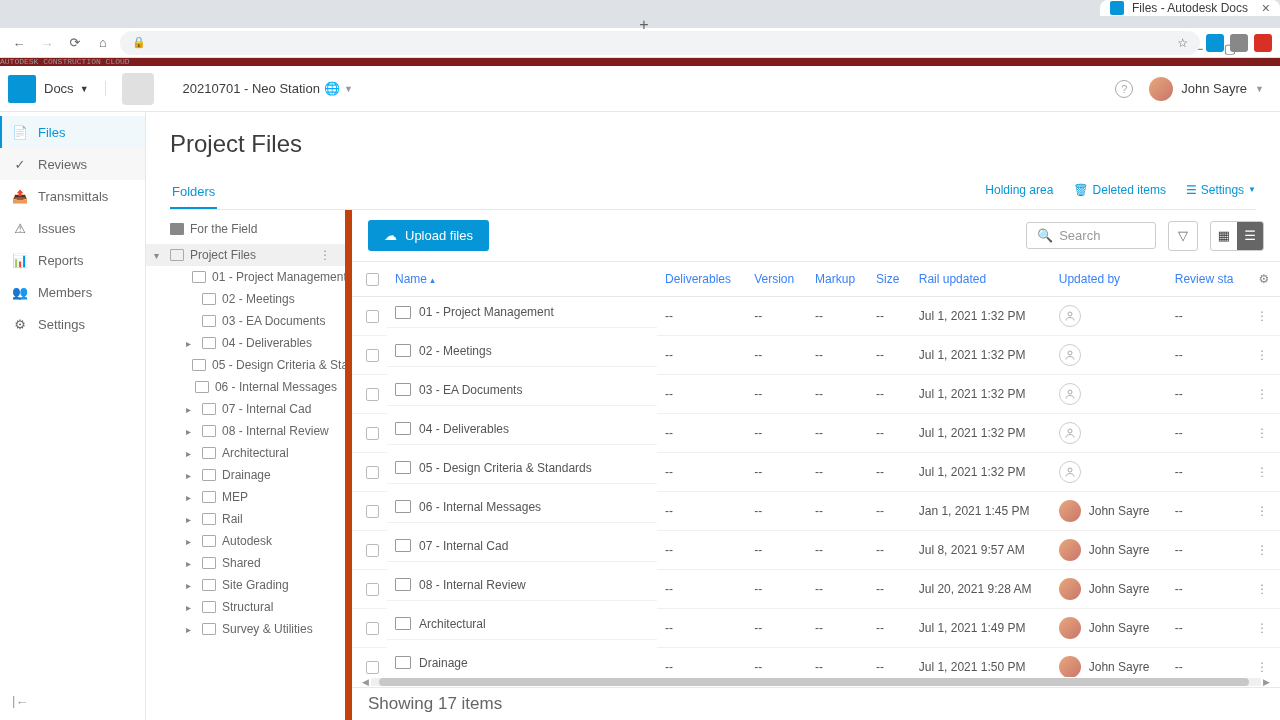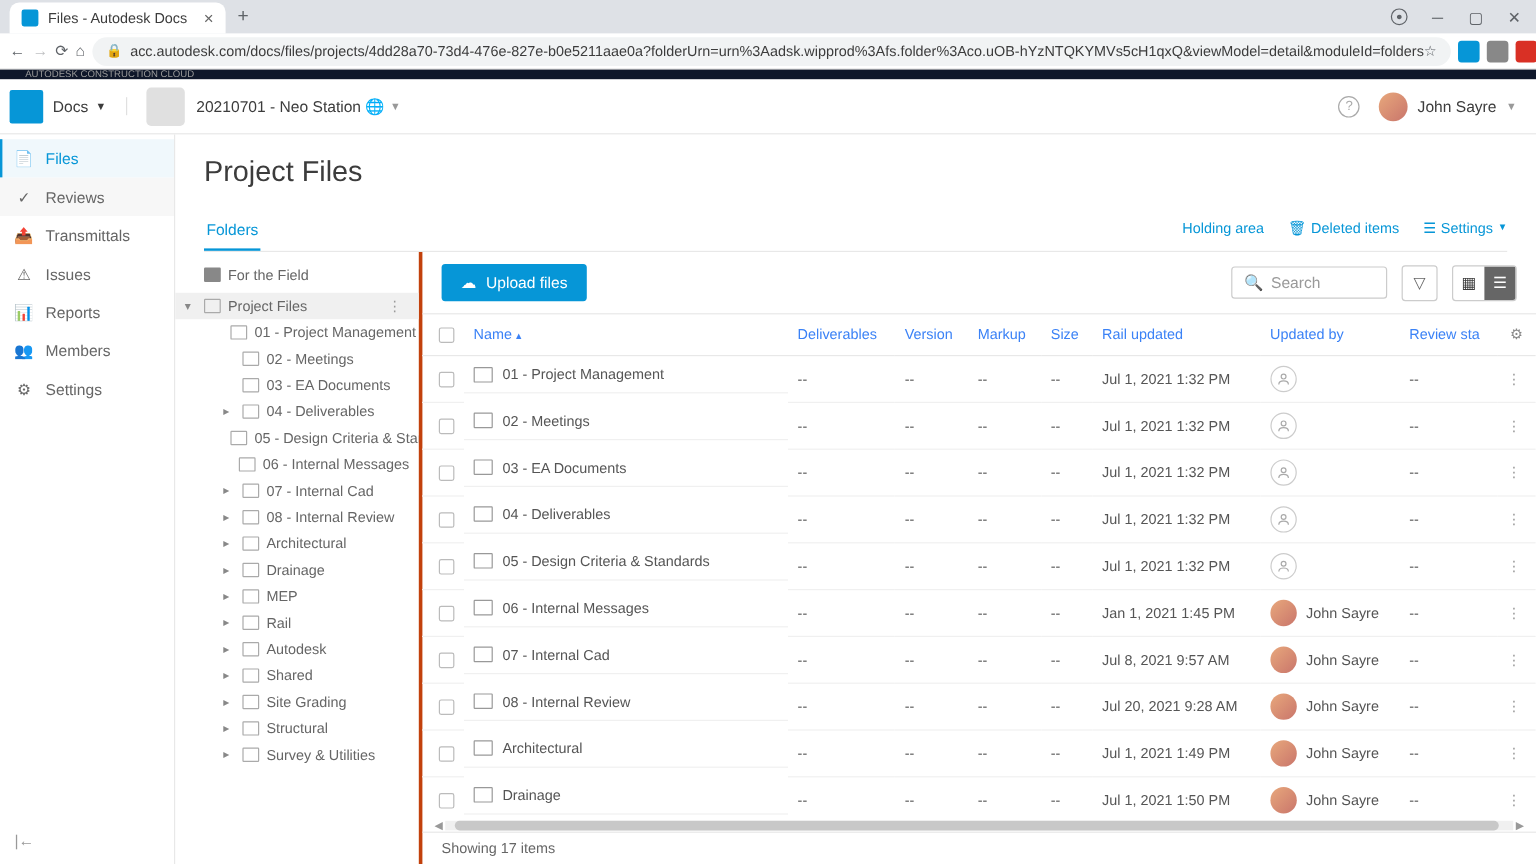--- a/index.html
+++ b/index.html
@@ -1,44 +1,44 @@
 <!DOCTYPE html>
 <html><head>
 <meta charset="utf-8">
 <style>
 * { margin: 0; padding: 0; box-sizing: border-box; font-family: -apple-system, BlinkMacSystemFont, "Segoe UI", Arial, sans-serif; }
 body { width: 1280px; height: 720px; background: #fff; overflow: hidden; font-size: 13px; color: #3c3c3c; }
 
 
-.browser-top { height: 28px; background: #dee1e6; display: flex; align-items: flex-end; padding-left: 8px; }
+.browser-top { height: 28px; background: #dee1e6; display: flex; align-items: flex-end; padding-left: 8px; flex-direction: column; }
 .tab { background: #fff; height: 26px; display: flex; align-items: center; padding: 0 10px; border-radius: 8px 8px 0 0; font-size: 12px; color: #3c3c3c; min-width: 180px; gap: 8px; }
 .tab-favicon { width: 14px; height: 14px; background: #0696d7; border-radius: 2px; }
 .tab-close { margin-left: auto; color: #666; font-size: 14px; }
 .new-tab { padding: 0 10px; color: #5f6368; font-size: 16px; align-self: center; }
 .win-controls { margin-left: auto; display: flex; gap: 4px; padding-right: 4px; align-self: flex-start; padding-top: 4px; }
 .win-btn { width: 28px; height: 20px; display: flex; align-items: center; justify-content: center; color: #5f6368; }
 .round-icon { width: 14px; height: 14px; border-radius: 50%; border: 1.5px solid #5f6368; display: flex; align-items: center; justify-content: center; font-size: 9px; }
 
 .addr-bar { height: 30px; background: #fff; display: flex; align-items: center; padding: 0 8px; gap: 6px; border-bottom: 1px solid #e0e0e0; }
 .nav-btn { width: 22px; height: 22px; display: flex; align-items: center; justify-content: center; color: #5f6368; border-radius: 50%; }
 .url-field { flex: 1; background: #f1f3f4; border-radius: 14px; height: 24px; display: flex; align-items: center; padding: 0 12px; font-size: 12px; color: #3c3c3c; }
 .lock-ico { color: #5f6368; margin-right: 6px; font-size: 11px; }
 .ext-icons { display: flex; gap: 6px; align-items: center; }
 .ext { width: 18px; height: 18px; background: #888; border-radius: 3px; }
 .ext.red { background: #d93025; }
 .ext.teal { background: #0696d7; }
 
-.cloud-strip { height: 8px; background: #0f172a; font-size: 8px; color: #999; padding-left: 21px; line-height: 8px; }
+.cloud-strip { height: 8px; background: #7f1d1d; font-size: 8px; color: #999; padding-left: 0; line-height: 8px; font-family: Liberation Mono, monospace; }
 
 
 .app-header { height: 46px; display: flex; align-items: center; padding: 0 16px 0 0; border-bottom: 1px solid #e8e8e8; }
 .app-logo { width: 28px; height: 28px; background: #0696d7; margin: 0 8px; border-radius: 2px; }
 .docs-sel { font-size: 13px; color: #3c3c3c; display: flex; align-items: center; gap: 6px; padding-right: 16px; border-right: 1px solid #e0e0e0; margin-right: 16px; }
 .proj-icon { width: 32px; height: 32px; background: #e0e0e0; border-radius: 4px; margin-right: 10px; }
-.proj-name { font-size: 13px; color: #3c3c3c; }
+.proj-name { font-size: 13px; color: #3c3c3c; margin-left: 19px; }
 .globe { color: #999; margin: 0 4px; }
 .hdr-right { margin-left: auto; display: flex; align-items: center; gap: 16px; }
 .help-ico { width: 18px; height: 18px; border-radius: 50%; border: 1.5px solid #aaa; color: #aaa; display: flex; align-items: center; justify-content: center; font-size: 11px; }
 .user-chip { display: flex; align-items: center; gap: 8px; font-size: 13px; }
 .avatar { width: 24px; height: 24px; border-radius: 50%; background: linear-gradient(135deg,#e8a87c,#c9756b); }
 
 
 .app-body { display: flex; height: calc(720px - 28px - 30px - 8px - 46px); }
 .sidenav { width: 146px; border-right: 1px solid #e8e8e8; padding-top: 4px; position: relative; }
 .nav-item { display: flex; align-items: center; gap: 10px; padding: 8px 12px; font-size: 13px; color: #666; cursor: pointer; }
@@ -49,21 +49,21 @@
 
 .main { flex: 1; display: flex; flex-direction: column; }
 .page-head { padding: 18px 24px 0; }
 .page-title { font-size: 24px; font-weight: 400; color: #3c3c3c; margin-bottom: 18px; }
 .tabs-row { display: flex; align-items: center; border-bottom: 1px solid #e8e8e8; }
 .tab-item { padding: 8px 2px; font-size: 13px; color: #0696d7; border-bottom: 2px solid #0696d7; margin-right: 24px; }
 .head-actions { margin-left: auto; display: flex; gap: 20px; font-size: 12px; color: #0696d7; align-items: center; padding-bottom: 6px; }
 .head-act { display: flex; align-items: center; gap: 4px; cursor: pointer; }
 
 .content-row { display: flex; flex: 1; min-height: 0; }
-.tree-panel { width: 206px; border-right: 3px solid #c2410c; padding: 8px 0; overflow-y: auto; }
+.tree-panel { width: 206px; border-right: 7px solid #c2410c; padding: 8px 0; overflow-y: auto; }
 .tree-item { display: flex; align-items: center; gap: 6px; padding: 4px 8px 4px 24px; font-size: 12px; color: #666; cursor: pointer; white-space: nowrap; overflow: hidden; }
 .tree-item.root { padding-left: 8px; background: #f0f0f0; }
 .tree-item.field { padding-left: 24px; margin-bottom: 4px; }
 .tree-item .chev { width: 10px; color: #888; font-size: 10px; }
 .tree-item .fold-ico { width: 14px; height: 12px; border: 1px solid #aaa; border-radius: 1px; flex-shrink: 0; }
 .tree-item .hard-ico { width: 14px; height: 12px; background: #888; border-radius: 1px; flex-shrink: 0; }
 .tree-child { padding-left: 40px; }
 .tree-dots { margin-left: auto; color: #999; padding-right: 6px; }
 
 .file-panel { flex: 1; display: flex; flex-direction: column; min-width: 0; }
@@ -83,21 +83,21 @@
 td { padding: 8px; border-bottom: 1px solid #f0f0f0; color: #555; white-space: nowrap; }
 td.name-cell { display: flex; align-items: center; gap: 8px; }
 .fold-ico-tbl { width: 16px; height: 13px; border: 1px solid #999; border-radius: 1px; }
 .chk { width: 13px; height: 13px; border: 1px solid #bbb; border-radius: 2px; }
 .updby { display: flex; align-items: center; gap: 8px; }
 .anon-ico { width: 22px; height: 22px; border: 1px solid #ccc; border-radius: 50%; display: flex; align-items: center; justify-content: center; color: #aaa; font-size: 12px; }
 .av2 { width: 22px; height: 22px; border-radius: 50%; background: linear-gradient(135deg,#e8a87c,#c9756b); }
 .row-dots { color: #999; text-align: right; padding-right: 12px; }
 .gear-col { width: 30px; text-align: center; color: #888; }
 
-.footer { display: flex; align-items: center; padding: 6px 16px; font-size: 12px; color: #666; border-top: 1px solid #e8e8e8; }
+.footer { display: flex; align-items: center; padding: 6px 16px; font-size: 17px; color: #666; border-top: 1px solid #e8e8e8; }
 .hscroll { height: 10px; display: flex; align-items: center; padding: 0 8px; }
 .hscroll-track { flex: 1; height: 8px; background: #f0f0f0; position: relative; }
 .hscroll-thumb { position: absolute; left: 8px; width: 870px; height: 8px; background: #c8c8c8; border-radius: 4px; }
 .scroll-arr { color: #999; font-size: 9px; padding: 0 2px; }
 
 svg { display: block; }
 </style>
 </head>
 <body>
 
@@ -118,21 +118,20 @@
   </div>
 </div>
 
 <div class="addr-bar">
   <div class="nav-btn">←</div>
   <div class="nav-btn" style="opacity:.4">→</div>
   <div class="nav-btn">⟳</div>
   <div class="nav-btn">⌂</div>
   <div class="url-field">
     <span class="lock-ico">🔒</span>
-    <span style="overflow:hidden;text-overflow:ellipsis;white-space:nowrap">acc.autodesk.com/docs/files/projects/4dd28a70-73d4-476e-827e-b0e5211aae0a?folderUrn=urn%3Aadsk.wipprod%3Afs.folder%3Aco.uOB-hYzNTQKYMVs5cH1qxQ&amp;viewModel=detail&amp;moduleId=folders</span>
     <span style="margin-left:auto;color:#5f6368">☆</span>
   </div>
   <div class="ext-icons">
     <div class="ext teal"></div>
     <div class="ext"></div>
     <div class="ext red"></div>
 
   </div>
 </div>
 

